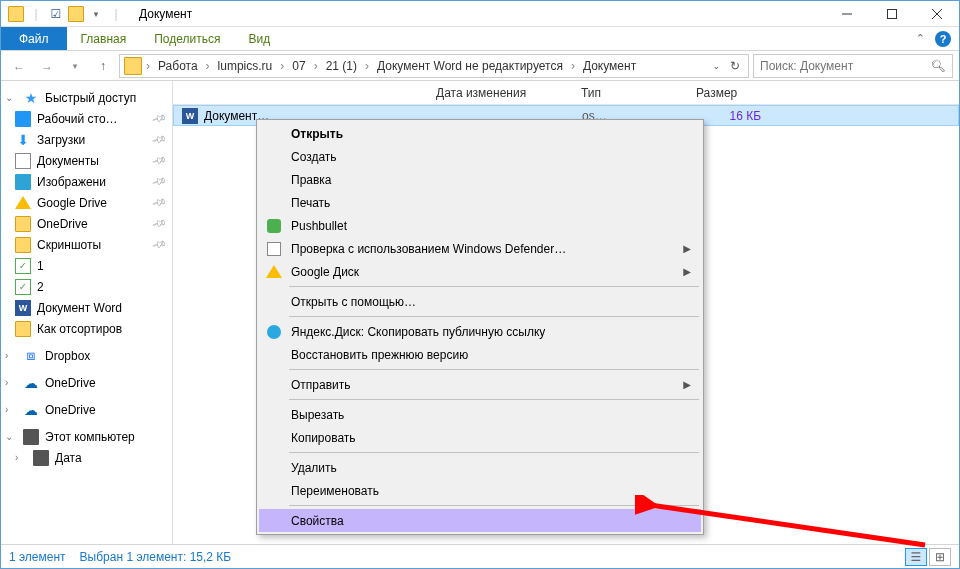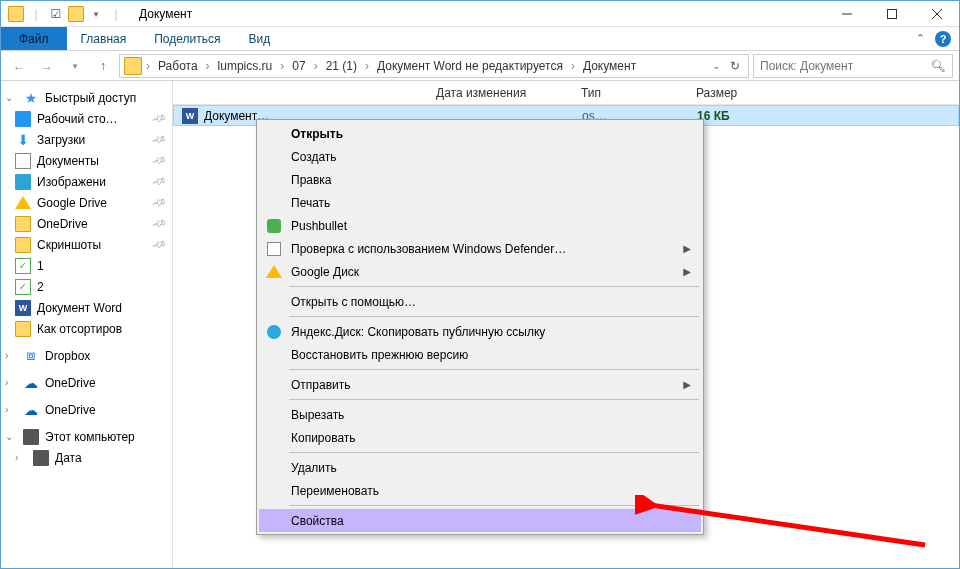--- a/index.html
+++ b/index.html
@@ -9,22 +9,22 @@
 
 .titlebar { height:26px; display:flex; align-items:center; background:#fff; border-bottom:1px solid #e0e0e0; }
 .qat { display:flex; align-items:center; gap:2px; padding:0 6px; }
 .qat-icon { width:18px; height:18px; display:flex; align-items:center; justify-content:center; }
 .title-text { margin-left:8px; color:#000; }
 .win-controls { margin-left:auto; display:flex; }
 .win-btn { width:45px; height:26px; display:flex; align-items:center; justify-content:center; color:#333; }
 
 
 .ribbon { height:24px; background:#fff; display:flex; align-items:stretch; border-bottom:1px solid #d6d6d6; }
-.ribbon-file { background:#1979ca; color:#0f172a; padding:0 18px; display:flex; align-items:center; }
-.ribbon-tab { padding:0 14px; display:flex; align-items:center; color:#0c4a6e; }
+.ribbon-file { background:#1979ca; color:#ffffff; padding:0 18px; display:flex; align-items:center; }
+.ribbon-tab { padding:0 14px; display:flex; align-items:center; color:#4d7c0f; }
 .ribbon-spacer { flex:1; }
 .ribbon-right { display:flex; align-items:center; padding-right:8px; gap:10px; color:#666; }
 .help-circle { width:16px; height:16px; border-radius:50%; background:#1979ca; color:#fff; font-size:11px; display:flex; align-items:center; justify-content:center; font-weight:bold; }
 
 
 .addr-row { height:30px; display:flex; align-items:center; gap:4px; padding:2px 6px; background:#fff; border-bottom:1px solid #d6d6d6; }
 .nav-btn { width:24px; height:24px; border-radius:3px; display:flex; align-items:center; justify-content:center; color:#888; }
 .nav-btn.enabled { color:#555; }
 .breadcrumb { flex:1; height:24px; border:1px solid #ccc; display:flex; align-items:center; padding:0 4px; gap:0; overflow:hidden; }
 .bc-icon { width:18px; height:18px; background:#ffd76b; border:1px solid #d4a016; border-radius:1px; margin-right:2px; }
@@ -65,21 +65,21 @@
 .col.type { width:115px; }
 .col.size { width:80px; }
 .sort { color:#666; font-size:10px; }
 
 .file-list { flex:1; position:relative; }
 .file-row { height:21px; display:flex; align-items:center; background:#cce8ff; border:1px solid #99d1ff; }
 .file-row .cell { padding:0 8px; overflow:hidden; white-space:nowrap; }
 .file-row .cell.name { width:255px; display:flex; align-items:center; gap:6px; }
 .file-row .cell.date { width:145px; color:#555; }
 .file-row .cell.type { width:115px; color:#555; }
-.file-row .cell.size { width:80px; text-align:left; color:#14532d;font-weight:bold; }
+.file-row .cell.size { width:80px; text-align:right; color:#6d28d9; }
 
 
 .context-menu { position:absolute; left:256px; top:119px; width:448px; background:#f0f0f0; border:1px solid #a0a0a0; box-shadow:3px 3px 6px rgba(0,0,0,0.25); padding:2px; z-index:100; }
 .cm-item { height:23px; display:flex; align-items:center; padding:0 32px 0 32px; position:relative; color:#000; }
 .cm-item.hover { background:#c4b5fd; }
 .cm-item .cm-ico { position:absolute; left:6px; width:18px; height:18px; display:flex; align-items:center; justify-content:center; }
 .cm-item .cm-arrow { position:absolute; right:10px; font-size:10px; color:#555; }
 .cm-sep { height:1px; background:#c0c0c0; margin:3px 2px 3px 30px; }
 
 
@@ -289,20 +289,28 @@
               <span>Документ…</span>
             </div>
           <div class="cell date"></div>
           <div class="cell type">os…</div>
           <div class="cell size">16 КБ</div>
         </div>
       </div>
     </div>
   </div>
 
+  <div class="statusbar">
+    <span>1 элемент</span>
+    <span>Выбран 1 элемент: 15,2 КБ</span>
+    <div class="status-right">
+      <div class="view-btn active">☰</div>
+      <div class="view-btn">⊞</div>
+    </div>
+  </div>
 </div>
 
 <div class="context-menu" id="ctx">
     <div class="cm-item">
       <span style="font-weight: 600;">Открыть</span>
     </div>
     <div class="cm-item">
       <span>Создать</span>
     </div>
     <div class="cm-item">

